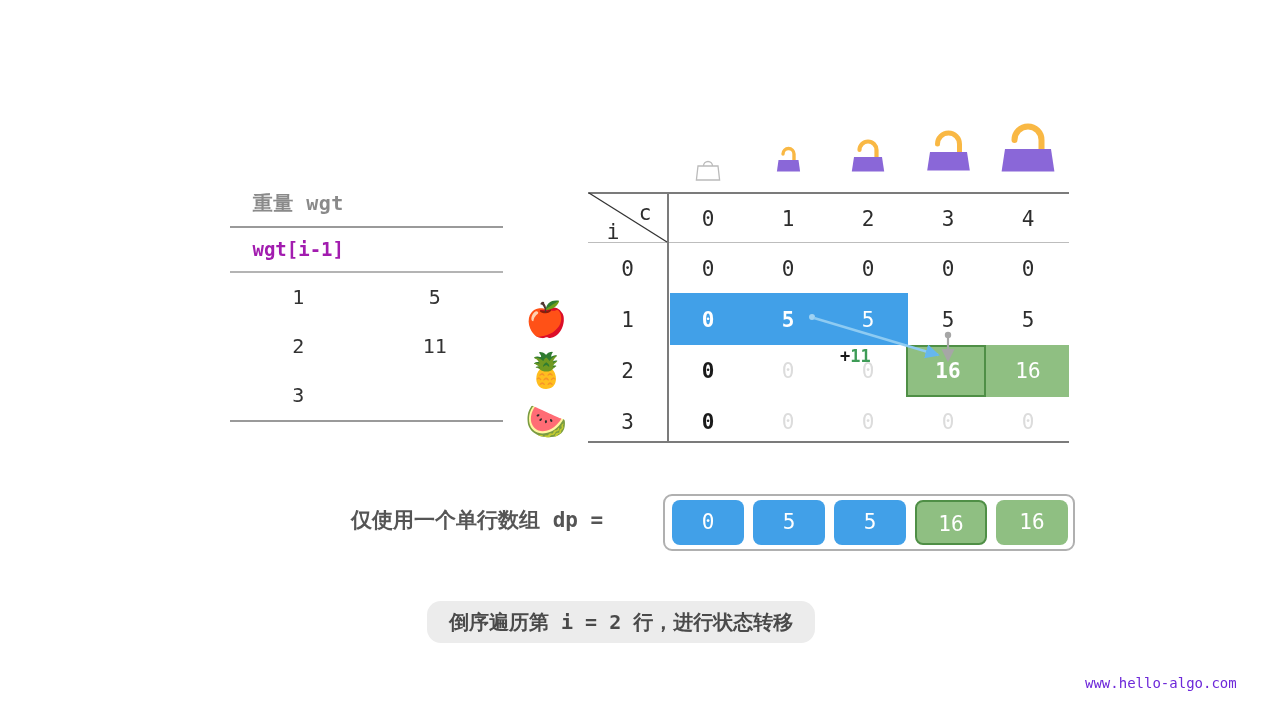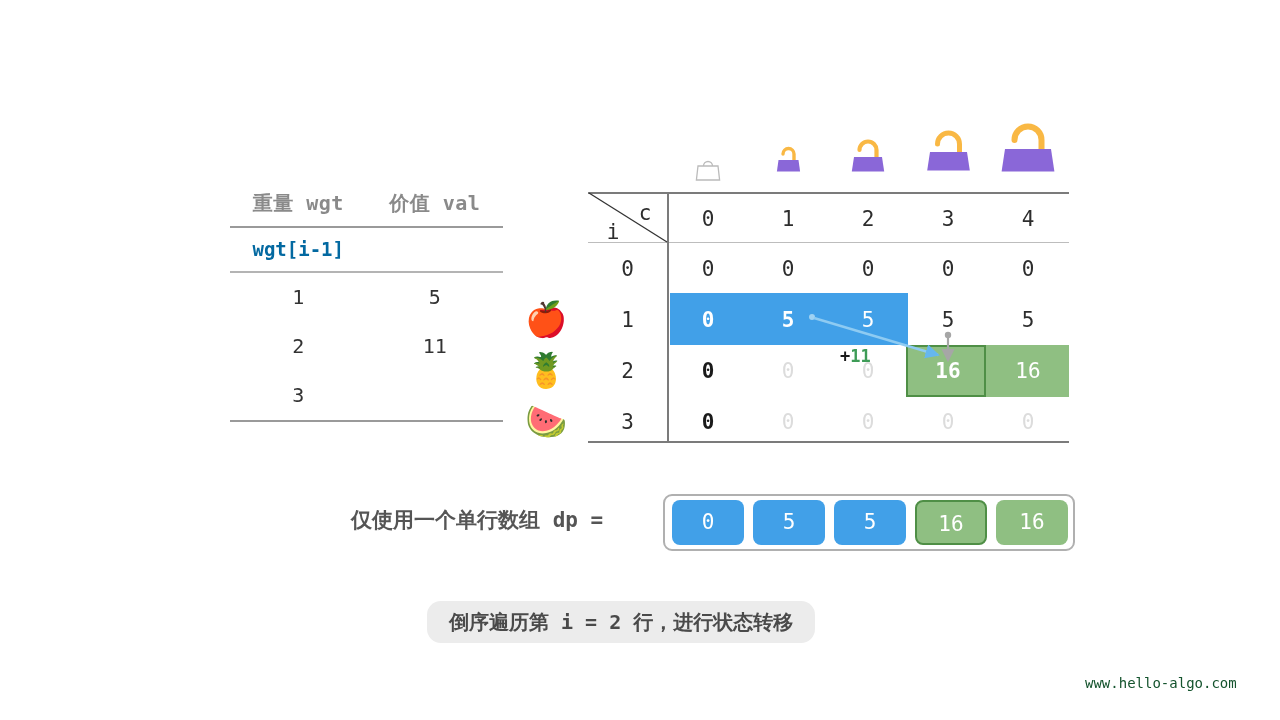--- a/index.html
+++ b/index.html
@@ -20,21 +20,21 @@
   }
   #spec-table .cell{
     width:50%;text-align:center;
     font-family:"DejaVu Sans Mono","Liberation Mono",monospace;
   }
   .spec-head .cell{
     color:#8a8a8a;font-weight:bold;font-size:20px;
     padding-bottom:9px;letter-spacing:0.5px;
   }
   .spec-sub .cell{
-    color:#0369a1;font-weight:bold;font-size:19px;
+    color:#a21caf;font-weight:bold;font-size:19px;
     padding:10px 0 11px 0;
   }
   .spec-sub .cell.c2{color:#3e9c57;}
   .spec-row .cell{
     color:#333333;font-size:20px;padding:12px 0 13px 0;
   }
   .rule{height:2px;background:#9a9a9a;width:100%;}
   .rule.thin{height:1.5px;background:#b4b4b4;}
 
   
@@ -103,34 +103,33 @@
   }
   
   #step-badge{
     left:36px;top:640px;width:145px;height:54px;
     border:1.5px solid #cccccc;border-radius:10px;background:#fbfbfb;
     line-height:54px;text-align:center;font-size:22px;font-weight:bold;
     color:#8c8c8c;font-family:"DejaVu Sans Mono","Liberation Mono",monospace;
   }
   
   #watermark{
-    left:1070px;top:675px;font-size:14px;color:#14532d;
+    left:1070px;top:675px;font-size:14px;color:#6d28d9;
     font-family:"DejaVu Sans Mono","Liberation Mono",monospace;white-space:nowrap;
   }
   .diag-svg{position:absolute;left:0;top:0;pointer-events:none;}
 </style>
 </head>
 <body>
 
 <div class="stage">
 
   <div class="abs" id="spec-table">
     <div class="hrow spec-head">
       <div class="cell">重量 wgt</div>
-      <div class="cell">价值 val</div>
     </div>
     <div class="rule"></div>
     <div class="hrow spec-sub">
       <div class="cell c1">wgt[i-1]</div>
     </div>
     <div class="rule thin"></div>
     <div class="hrow spec-row">
       <div class="cell">1</div>
       <div class="cell">5</div>
     </div>

